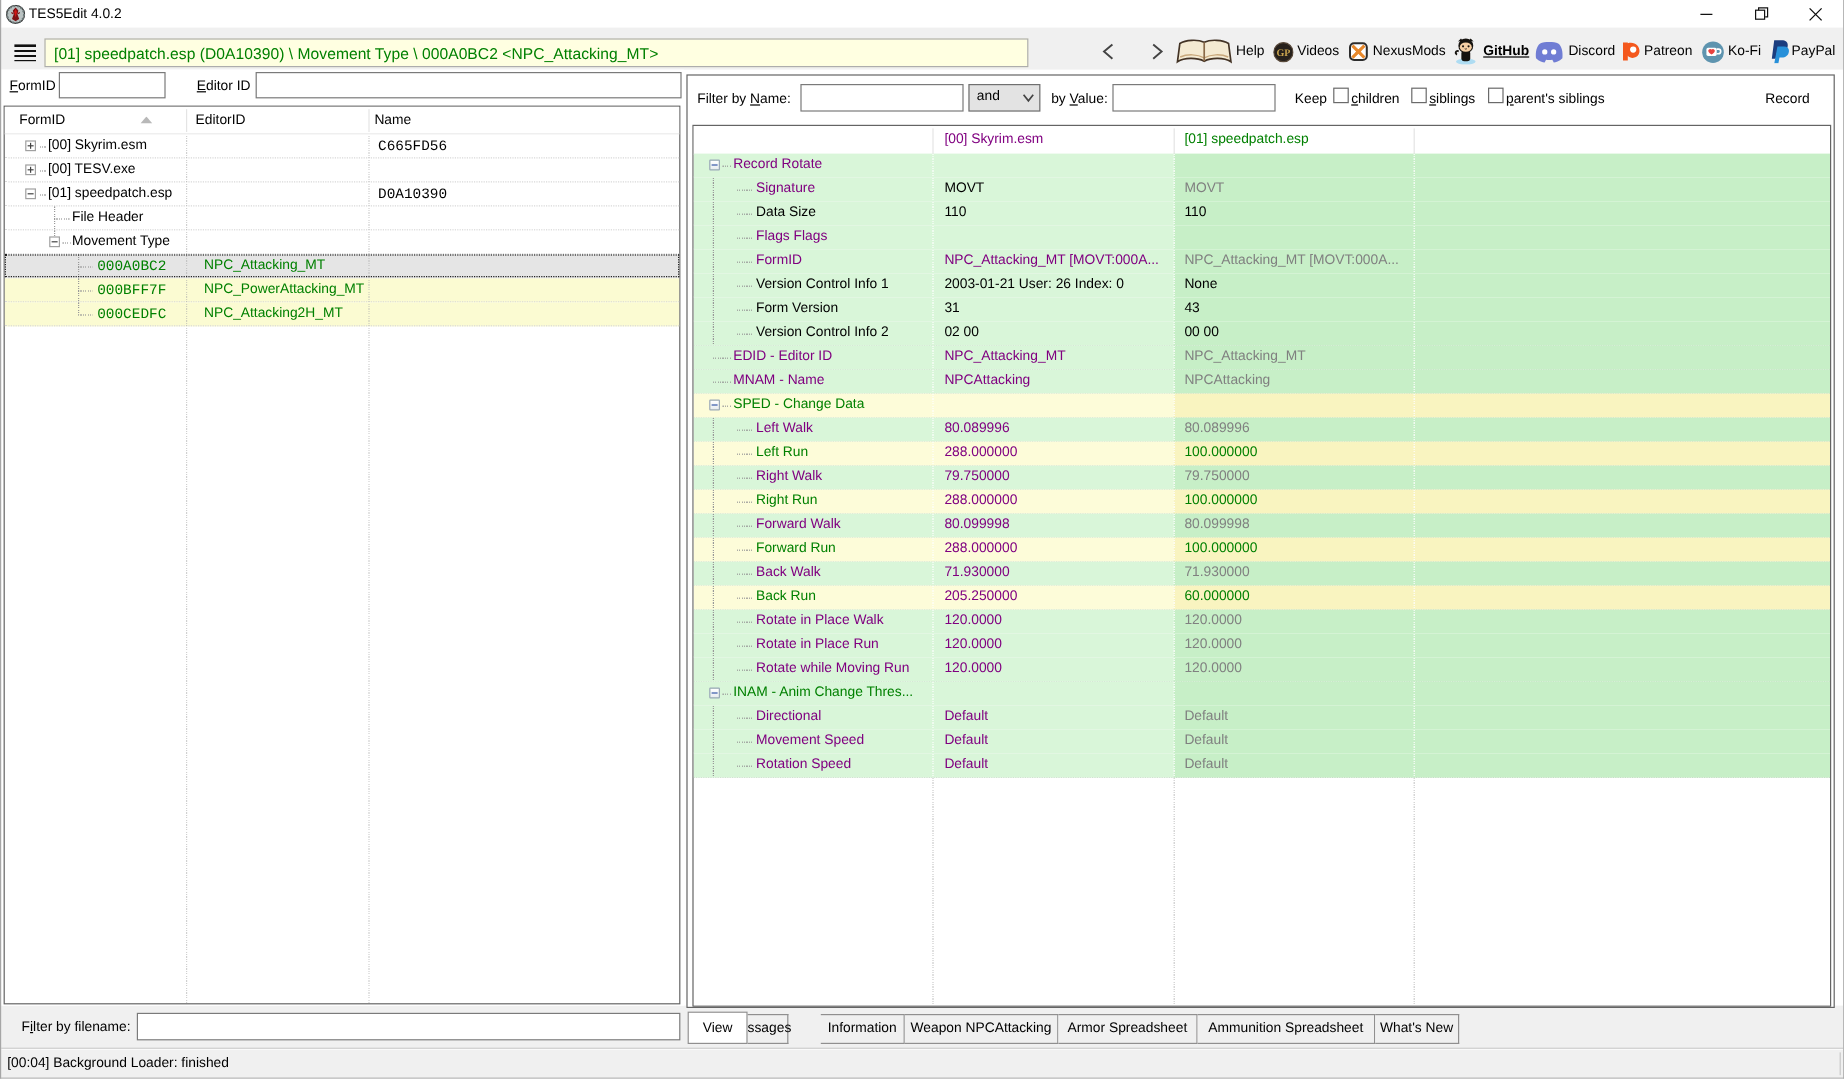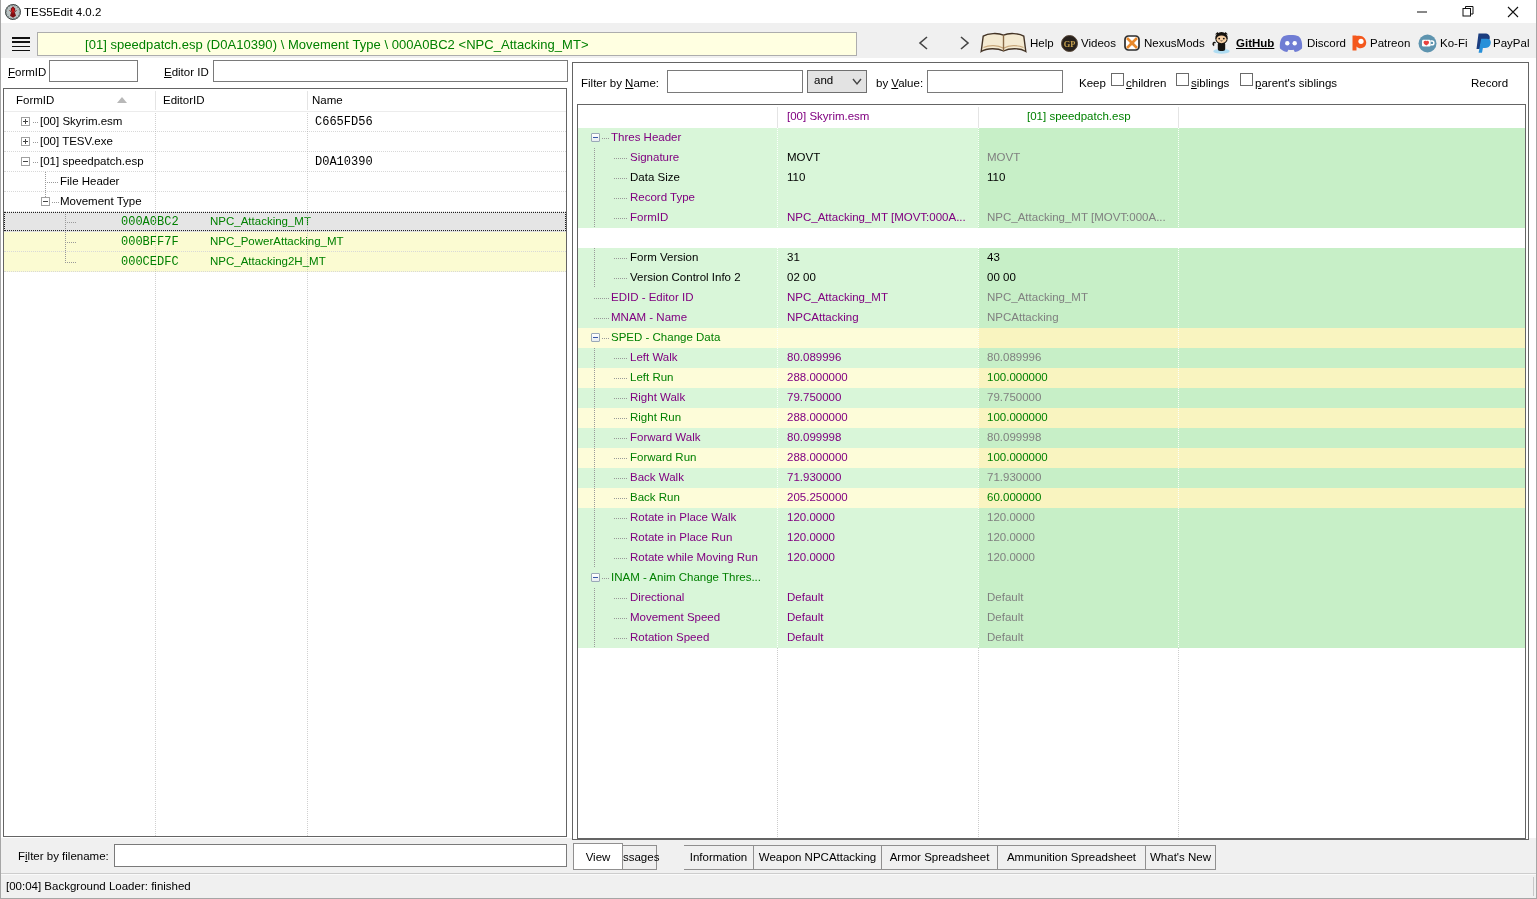--- a/index.html
+++ b/index.html
@@ -1,21 +1,21 @@
 <!DOCTYPE html>
 <html><head>
 <meta charset="utf-8">
 <style>
   * { margin:0; padding:0; box-sizing:border-box; }
   html,body { width:1537px; height:899px; overflow:hidden; }
   body { font-family:"Liberation Sans", sans-serif; font-size:11.5px; color:#000; background:#fff; position:relative; }
   .abs { position:absolute; }
   .mono { font-family:"Liberation Mono", monospace; font-size:12px; }
   .purple { color:#800080; }
-  .green { color:#008000;margin-left:40px; }
+  .green { color:#008000; }
   u { text-decoration:underline; }
 
   
   #frame { position:absolute; left:0; top:0; width:1537px; height:899px; border:1px solid #a6a6a6; border-top:none; z-index:50; pointer-events:none; }
   #titlebar { position:absolute; left:1px; top:1px; width:1535px; height:22px; background:#fff; }
   #titletext { position:absolute; left:23px; top:5px; font-size:11.5px; }
   #toolbar { position:absolute; left:1px; top:23px; width:1535px; height:35px; background:#f0f0f0; }
   #statusbar { position:absolute; left:1px; top:873px; width:1535px; height:25px; background:#f0f0f0; border-top:1px solid #cdcdcd; box-shadow:inset 0 1px 0 #fafafa;}
   #statusbar span { position:absolute; left:5px; top:6px; }
 
@@ -267,21 +267,21 @@
       <div class="rrow" style="top:23px;border-bottom:1px dotted rgba(255,255,255,.95);">
         <i class="cell" style="left:0;width:400px;background:#d9f6d9"></i>
         <i class="cell" style="left:400px;width:547px;background:#c7efc7"></i>
         <i class="dotw" style="left:199px;top:0;height:20px"></i>
         <i class="dotw" style="left:400px;top:0;height:20px"></i>
         <i class="dotw" style="left:600px;top:0;height:20px"></i>
         <span class="expw" style="left:13px;top:5px">
           <i></i>
         </span>
         <i class="conn" style="left:24px;top:10px;width:8px"></i>
-        <span class="rlabel" style="left:33px;color:#800080">Thres Header</span>
+        <span class="rlabel" style="left:33px;color:#800080">Record Rotate</span>
       </div>
       <div class="rrow" style="top:43px;border-bottom:1px dotted rgba(255,255,255,.95);">
         <i class="cell" style="left:0;width:400px;background:#d9f6d9"></i>
         <i class="cell" style="left:400px;width:547px;background:#c7efc7"></i>
         <i class="dotw" style="left:199px;top:0;height:20px"></i>
         <i class="dotw" style="left:400px;top:0;height:20px"></i>
         <i class="dotw" style="left:600px;top:0;height:20px"></i>
         <i class="connv" style="left:16px;top:0;height:20px"></i>
         <i class="conn" style="left:36px;top:10px;width:14px"></i>
         <span class="rlabel" style="left:52px;color:#800080">Signature</span>
@@ -301,33 +301,45 @@
         <span class="val" style="left:409px;color:#000000">110</span>
       </div>
       <div class="rrow" style="top:83px;border-bottom:1px dotted rgba(255,255,255,.95);">
         <i class="cell" style="left:0;width:400px;background:#d9f6d9"></i>
         <i class="cell" style="left:400px;width:547px;background:#c7efc7"></i>
         <i class="dotw" style="left:199px;top:0;height:20px"></i>
         <i class="dotw" style="left:400px;top:0;height:20px"></i>
         <i class="dotw" style="left:600px;top:0;height:20px"></i>
         <i class="connv" style="left:16px;top:0;height:20px"></i>
         <i class="conn" style="left:36px;top:10px;width:14px"></i>
-        <span class="rlabel" style="left:52px;color:#800080">Record Type</span>
+        <span class="rlabel" style="left:52px;color:#800080">Flags Flags</span>
       </div>
       <div class="rrow" style="top:103px;border-bottom:1px dotted rgba(255,255,255,.95);">
         <i class="cell" style="left:0;width:400px;background:#d9f6d9"></i>
         <i class="cell" style="left:400px;width:547px;background:#c7efc7"></i>
         <i class="dotw" style="left:199px;top:0;height:20px"></i>
         <i class="dotw" style="left:400px;top:0;height:20px"></i>
         <i class="dotw" style="left:600px;top:0;height:20px"></i>
         <i class="connv" style="left:16px;top:0;height:20px"></i>
         <i class="conn" style="left:36px;top:10px;width:14px"></i>
         <span class="rlabel" style="left:52px;color:#800080">FormID</span>
         <span class="val" style="left:209px;color:#800080">NPC_Attacking_MT [MOVT:000A...</span>
         <span class="val" style="left:409px;color:#808080">NPC_Attacking_MT [MOVT:000A...</span>
+      </div>
+      <div class="rrow" style="top:123px;border-bottom:1px dotted rgba(255,255,255,.95);">
+        <i class="cell" style="left:0;width:400px;background:#d9f6d9"></i>
+        <i class="cell" style="left:400px;width:547px;background:#c7efc7"></i>
+        <i class="dotw" style="left:199px;top:0;height:20px"></i>
+        <i class="dotw" style="left:400px;top:0;height:20px"></i>
+        <i class="dotw" style="left:600px;top:0;height:20px"></i>
+        <i class="connv" style="left:16px;top:0;height:20px"></i>
+        <i class="conn" style="left:36px;top:10px;width:14px"></i>
+        <span class="rlabel" style="left:52px;color:#000000">Version Control Info 1</span>
+        <span class="val" style="left:209px;color:#000000">2003-01-21 User: 26 Index: 0</span>
+        <span class="val" style="left:409px;color:#000000">None</span>
       </div>
       <div class="rrow" style="top:143px;border-bottom:1px dotted rgba(255,255,255,.95);">
         <i class="cell" style="left:0;width:400px;background:#d9f6d9"></i>
         <i class="cell" style="left:400px;width:547px;background:#c7efc7"></i>
         <i class="dotw" style="left:199px;top:0;height:20px"></i>
         <i class="dotw" style="left:400px;top:0;height:20px"></i>
         <i class="dotw" style="left:600px;top:0;height:20px"></i>
         <i class="connv" style="left:16px;top:0;height:20px"></i>
         <i class="conn" style="left:36px;top:10px;width:14px"></i>
         <span class="rlabel" style="left:52px;color:#000000">Form Version</span>

